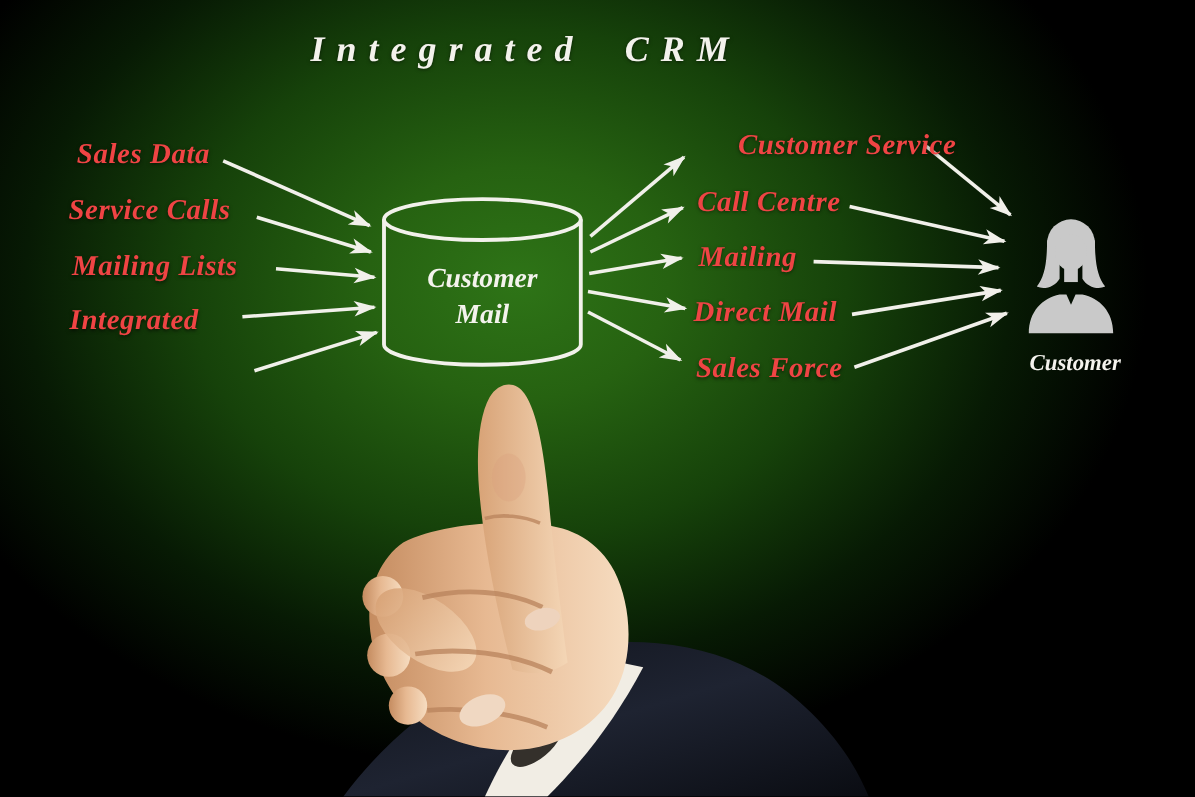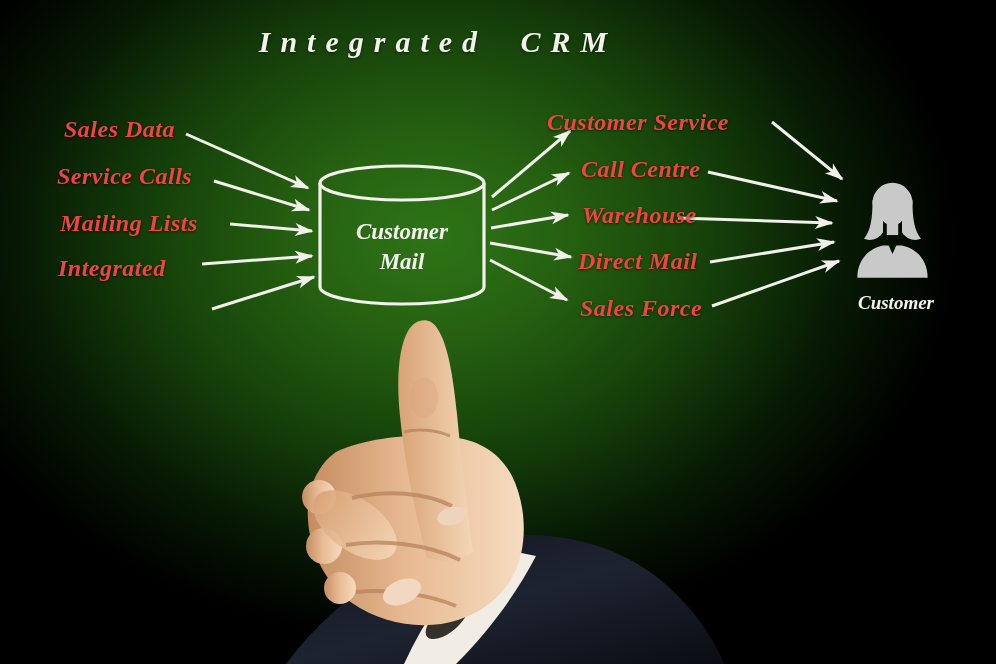--- a/index.html
+++ b/index.html
@@ -91,23 +91,23 @@
   <div class="lbl" style="left:64px;top:129px">Sales Data</div>
   <div class="lbl" style="left:57px;top:176px">Service Calls</div>
   <div class="lbl" style="left:60px;top:223px">Mailing Lists</div>
   <div class="lbl" style="left:58px;top:268px">Integrated</div>
 
   <div class="wh-label">
     <div>Customer</div>
     <div>Mail</div>
   </div>
 
-  <div class="lbl" style="left:547px;top:122px">Customer Service</div>
+  <div class="lbl" style="left:615px;top:122px">Customer Service</div>
   <div class="lbl" style="left:581px;top:169px">Call Centre</div>
-  <div class="lbl" style="left:582px;top:215px">Warehouse</div>
+  <div class="lbl" style="left:582px;top:215px">Mailing</div>
   <div class="lbl" style="left:578px;top:261px">Direct Mail</div>
   <div class="lbl" style="left:580px;top:308px">Sales Force</div>
 
   <div class="cust-label">Customer</div>
 
   <svg class="layer" width="996" height="664" viewBox="0 0 996 664">
     <defs>
       <linearGradient id="skin" x1="0" y1="0" x2="1" y2="0">
         <stop offset="0" stop-color="#c58c60"></stop>
         <stop offset="0.45" stop-color="#e7b992"></stop>

